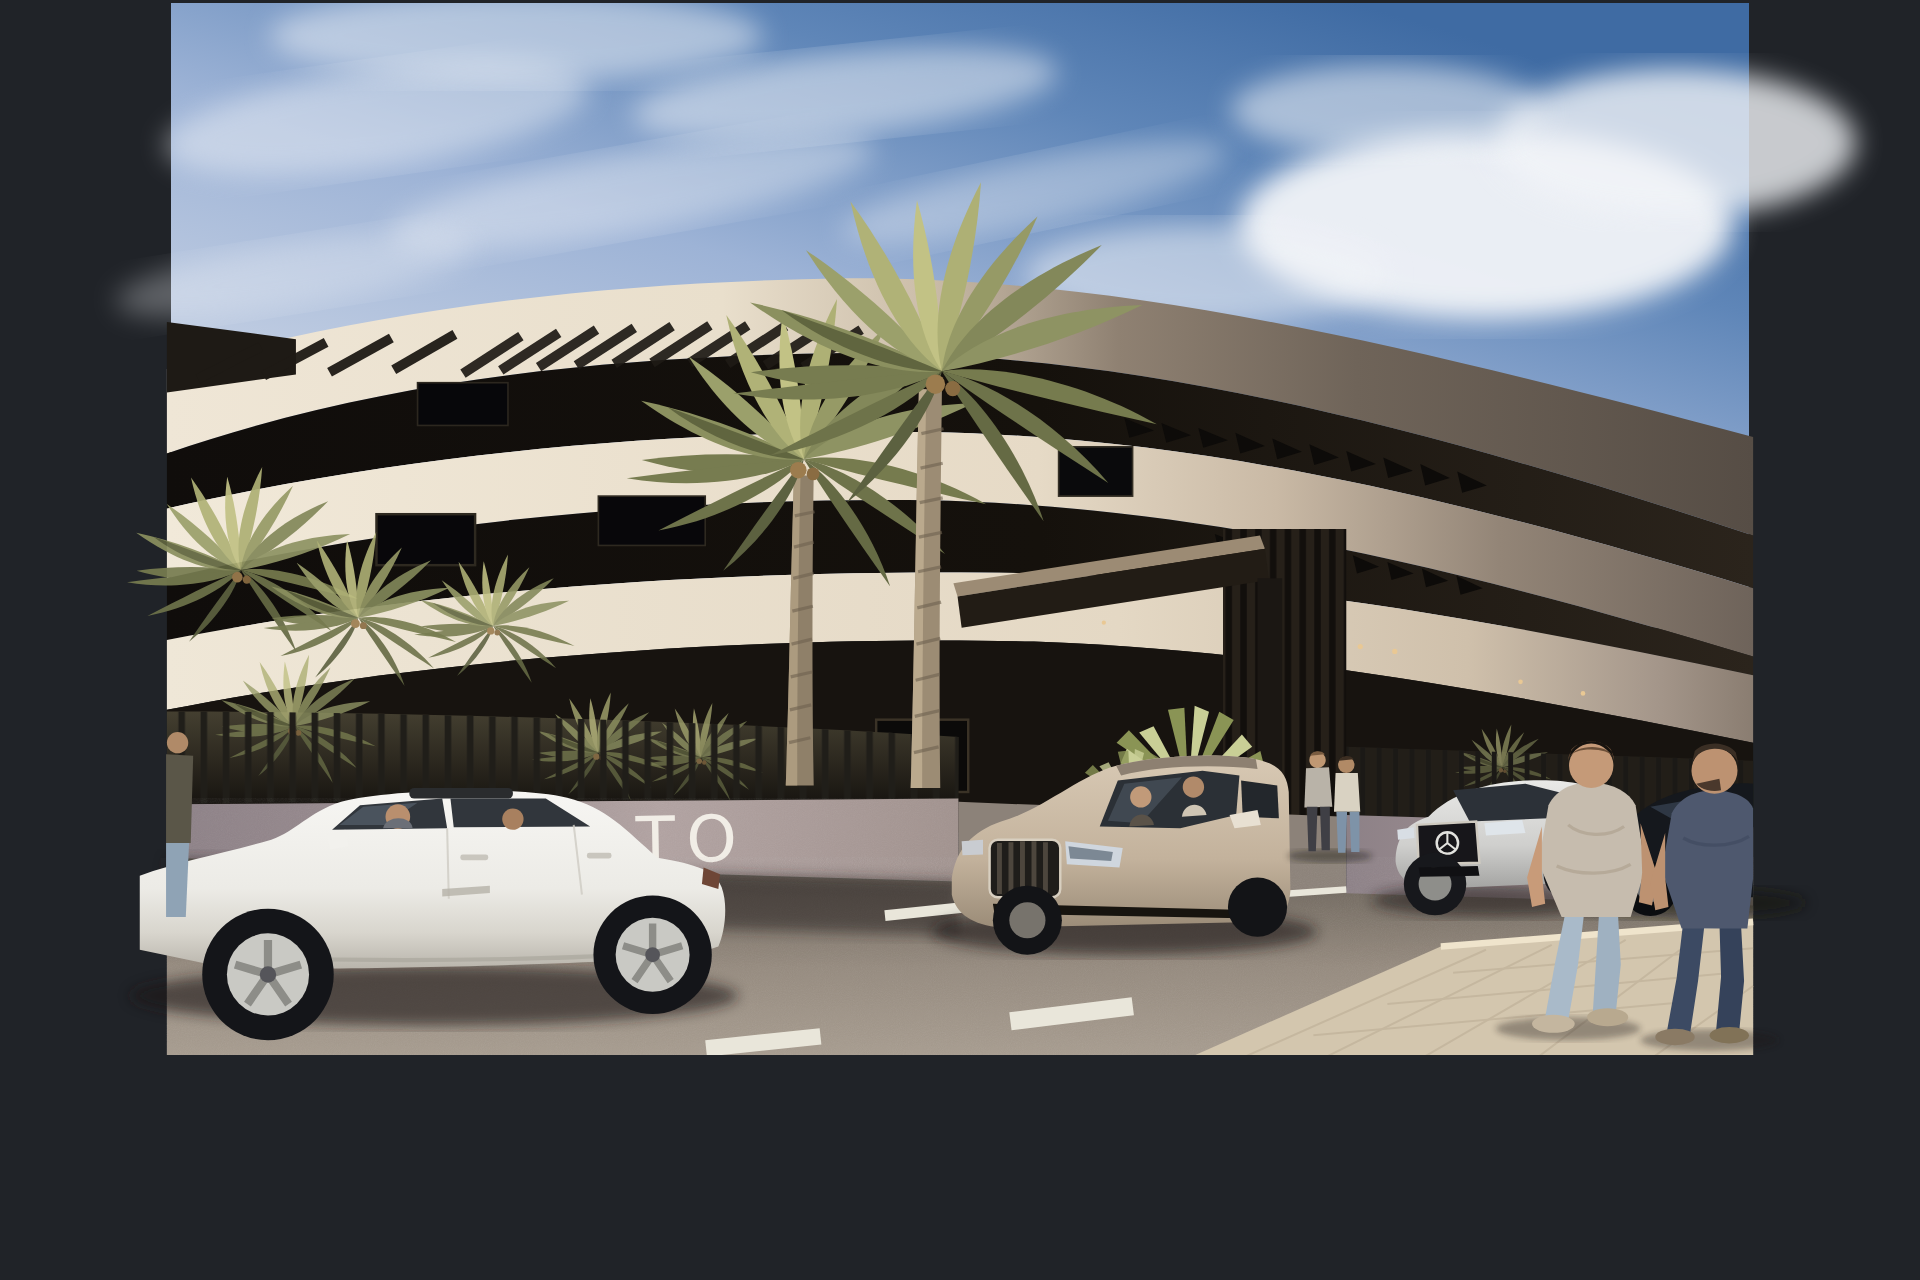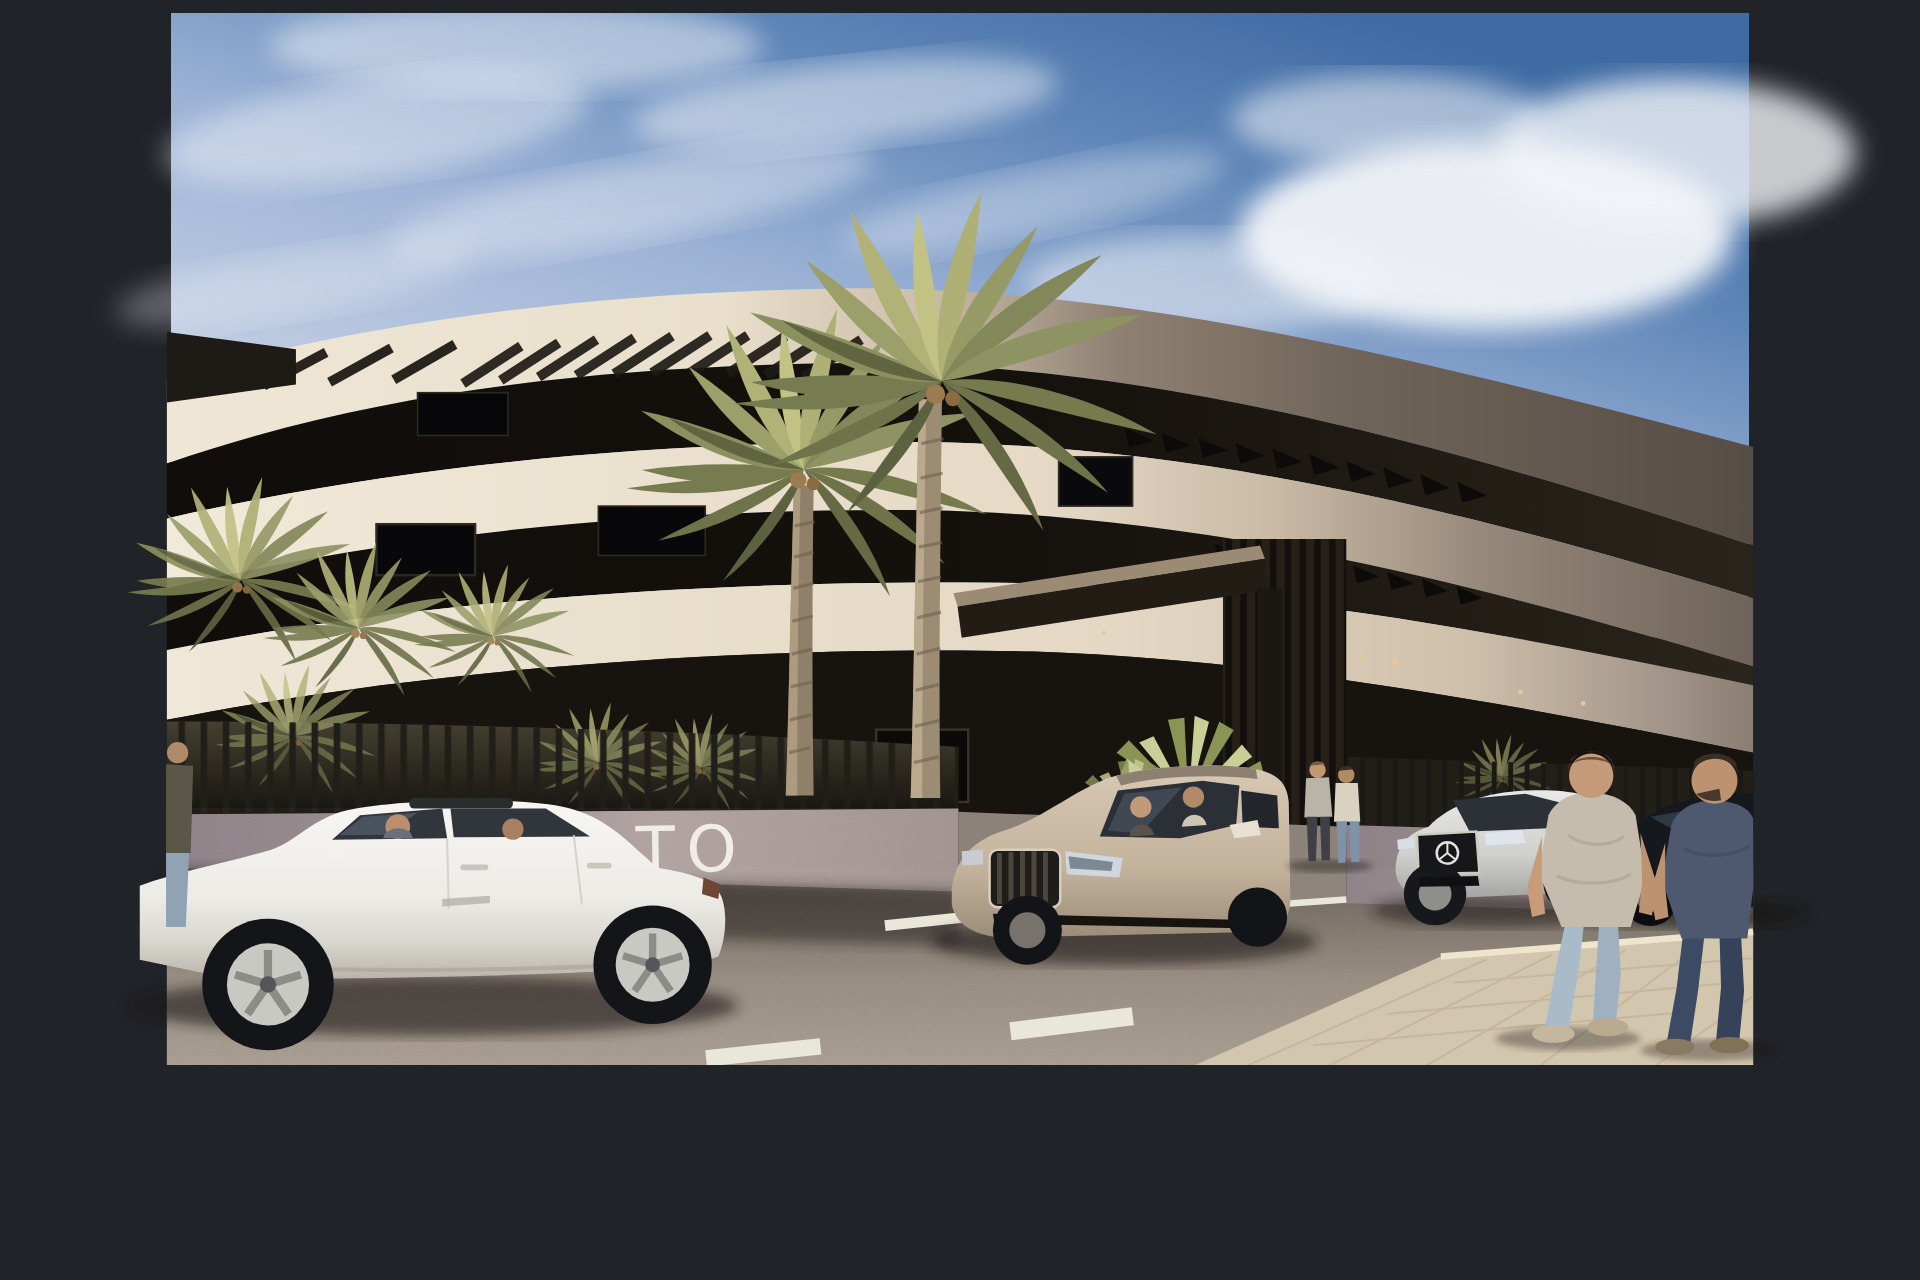--- a/index.html
+++ b/index.html
@@ -1,16 +1,16 @@
 <!DOCTYPE html>
 <html><head>
 <meta charset="utf-8">
 <style>
   html,body{margin:0;padding:0;background:#202328;}
-  .stage{width:1920px;height:1052px;position:relative;overflow:hidden;margin:13px auto;
+  .stage{width:1920px;height:1052px;position:relative;overflow:hidden;margin:3px auto;
          font-family:"DejaVu Sans","Liberation Sans",sans-serif;text-decoration:underline;}
   svg{display:block;width:100%;height:100%;}
   .wall-sign{font-family:"DejaVu Sans","Liberation Sans",sans-serif;
              font-size:78px;letter-spacing:14px;fill:#f4f1e9;opacity:.96;}
 </style>
 </head>
 <body>
 
 <div class="stage">
 <svg viewBox="0 0 1920 1280">

